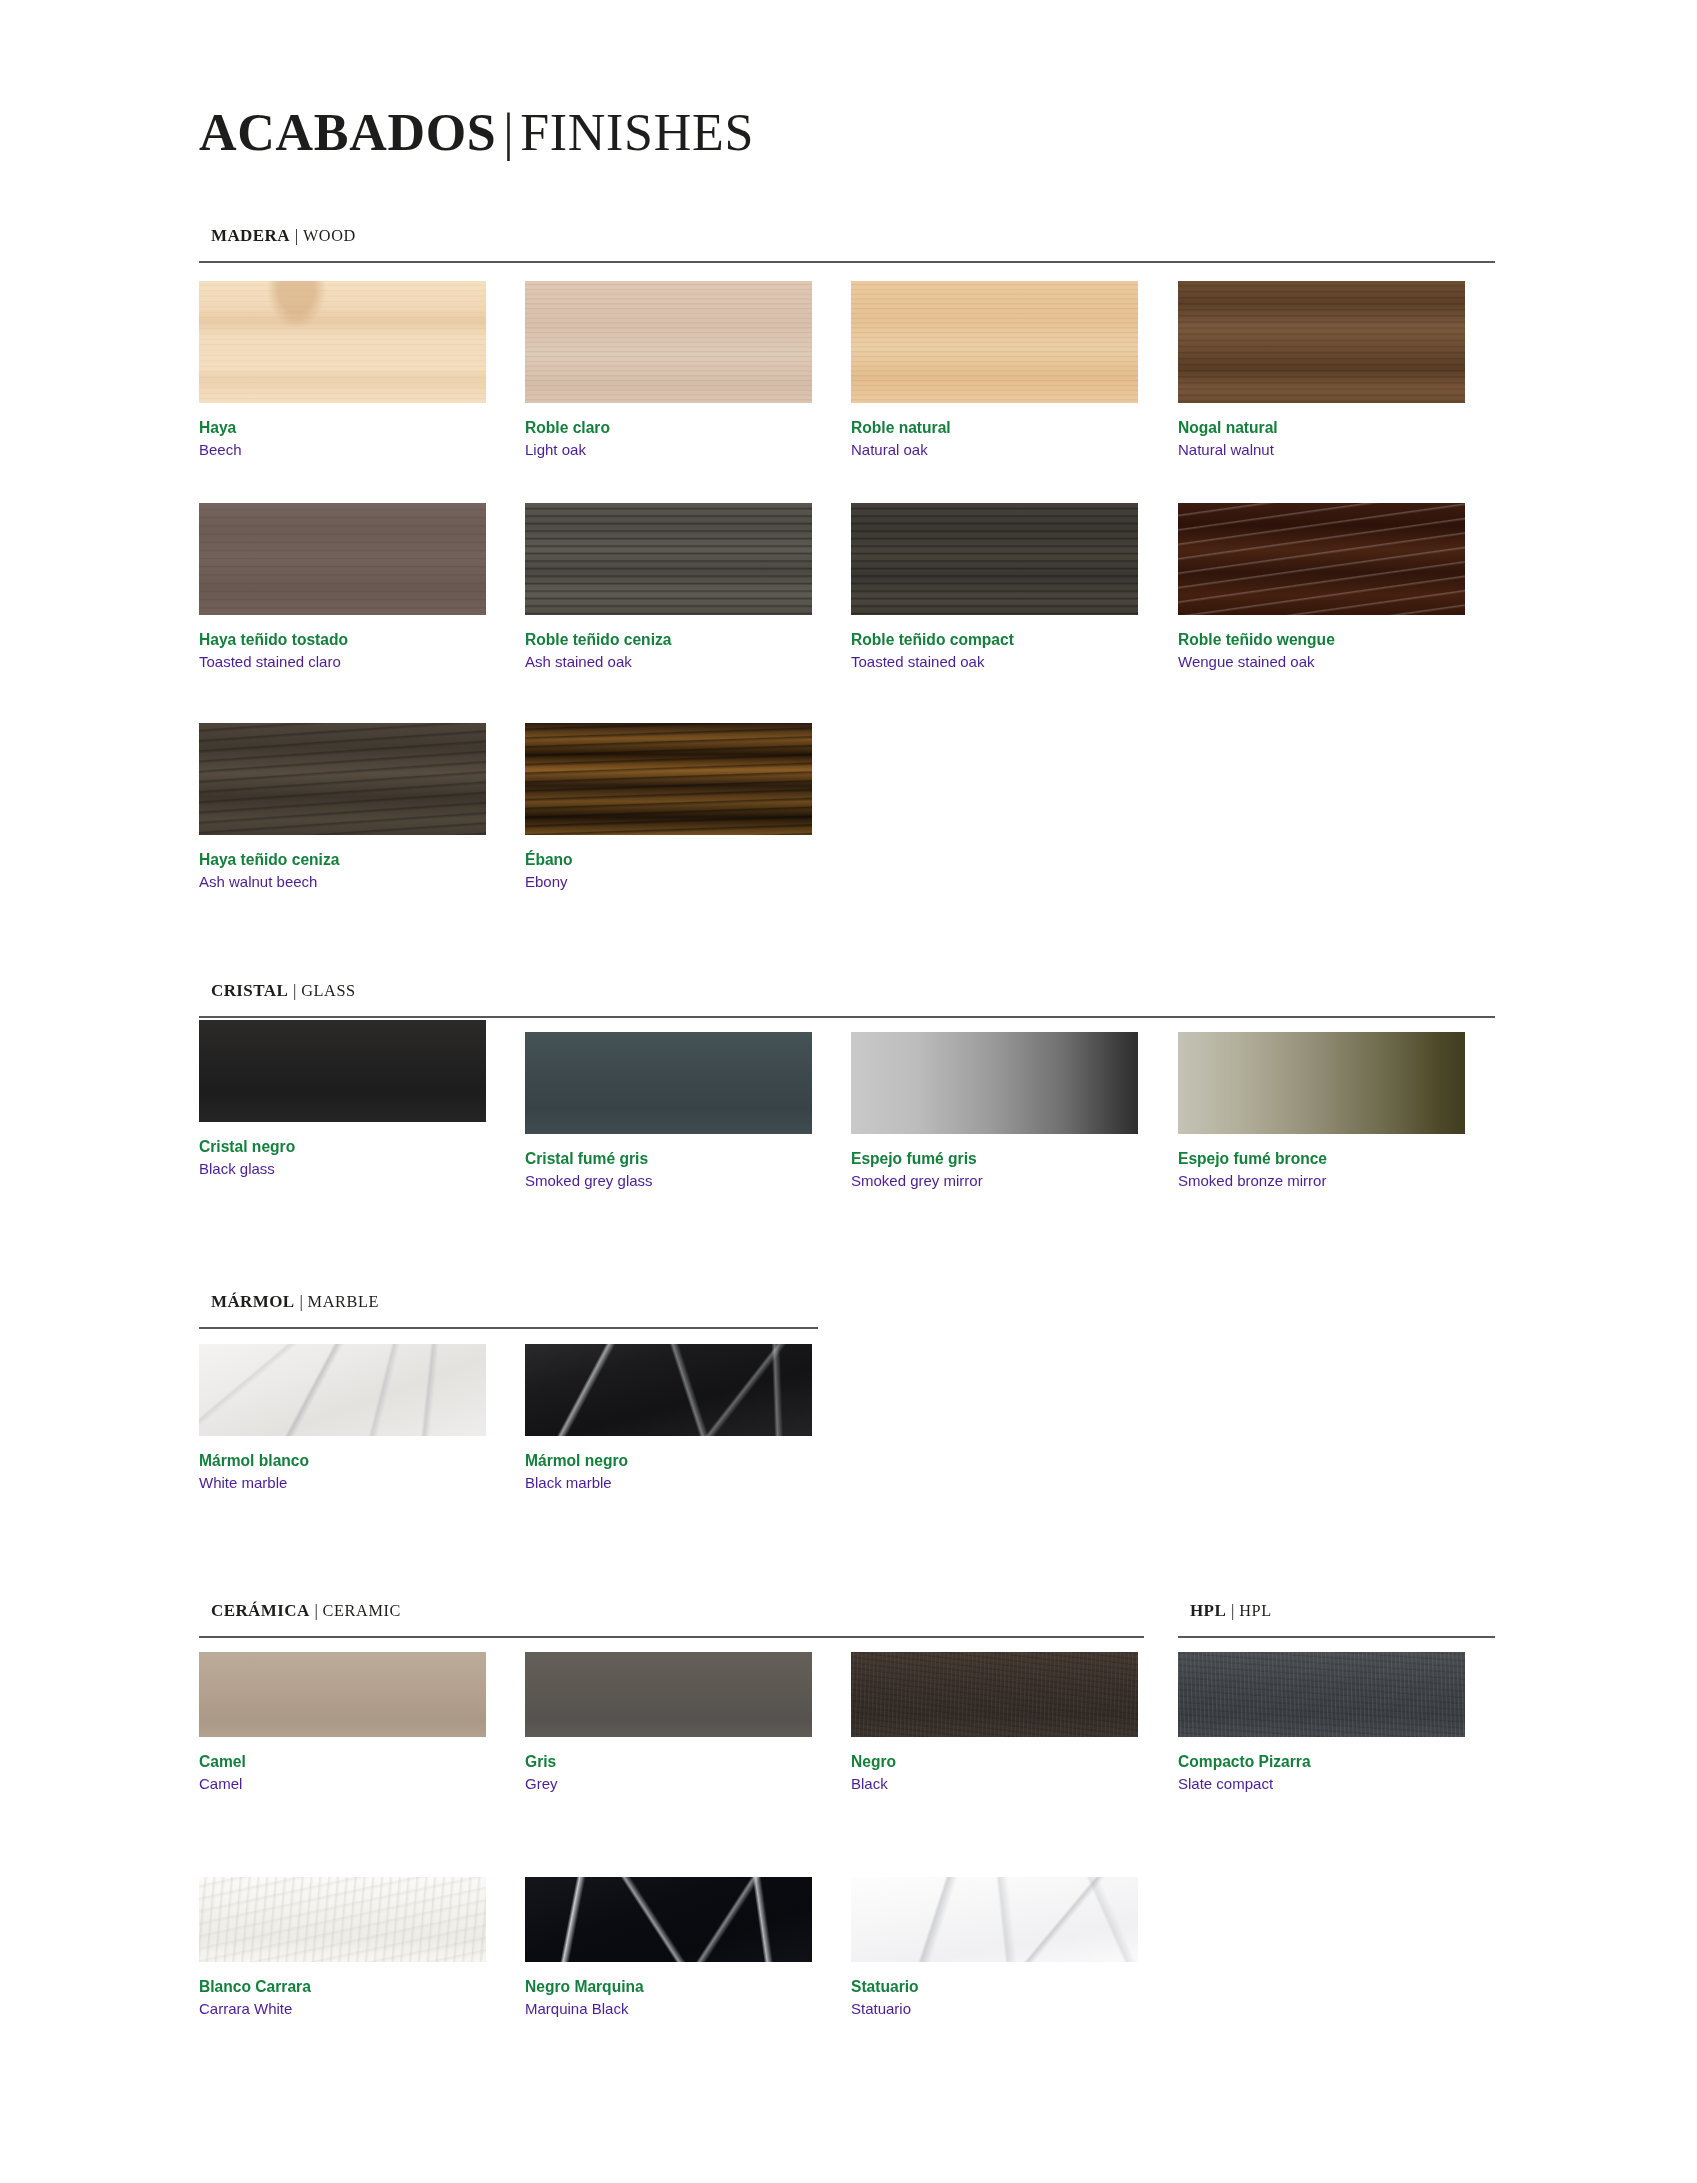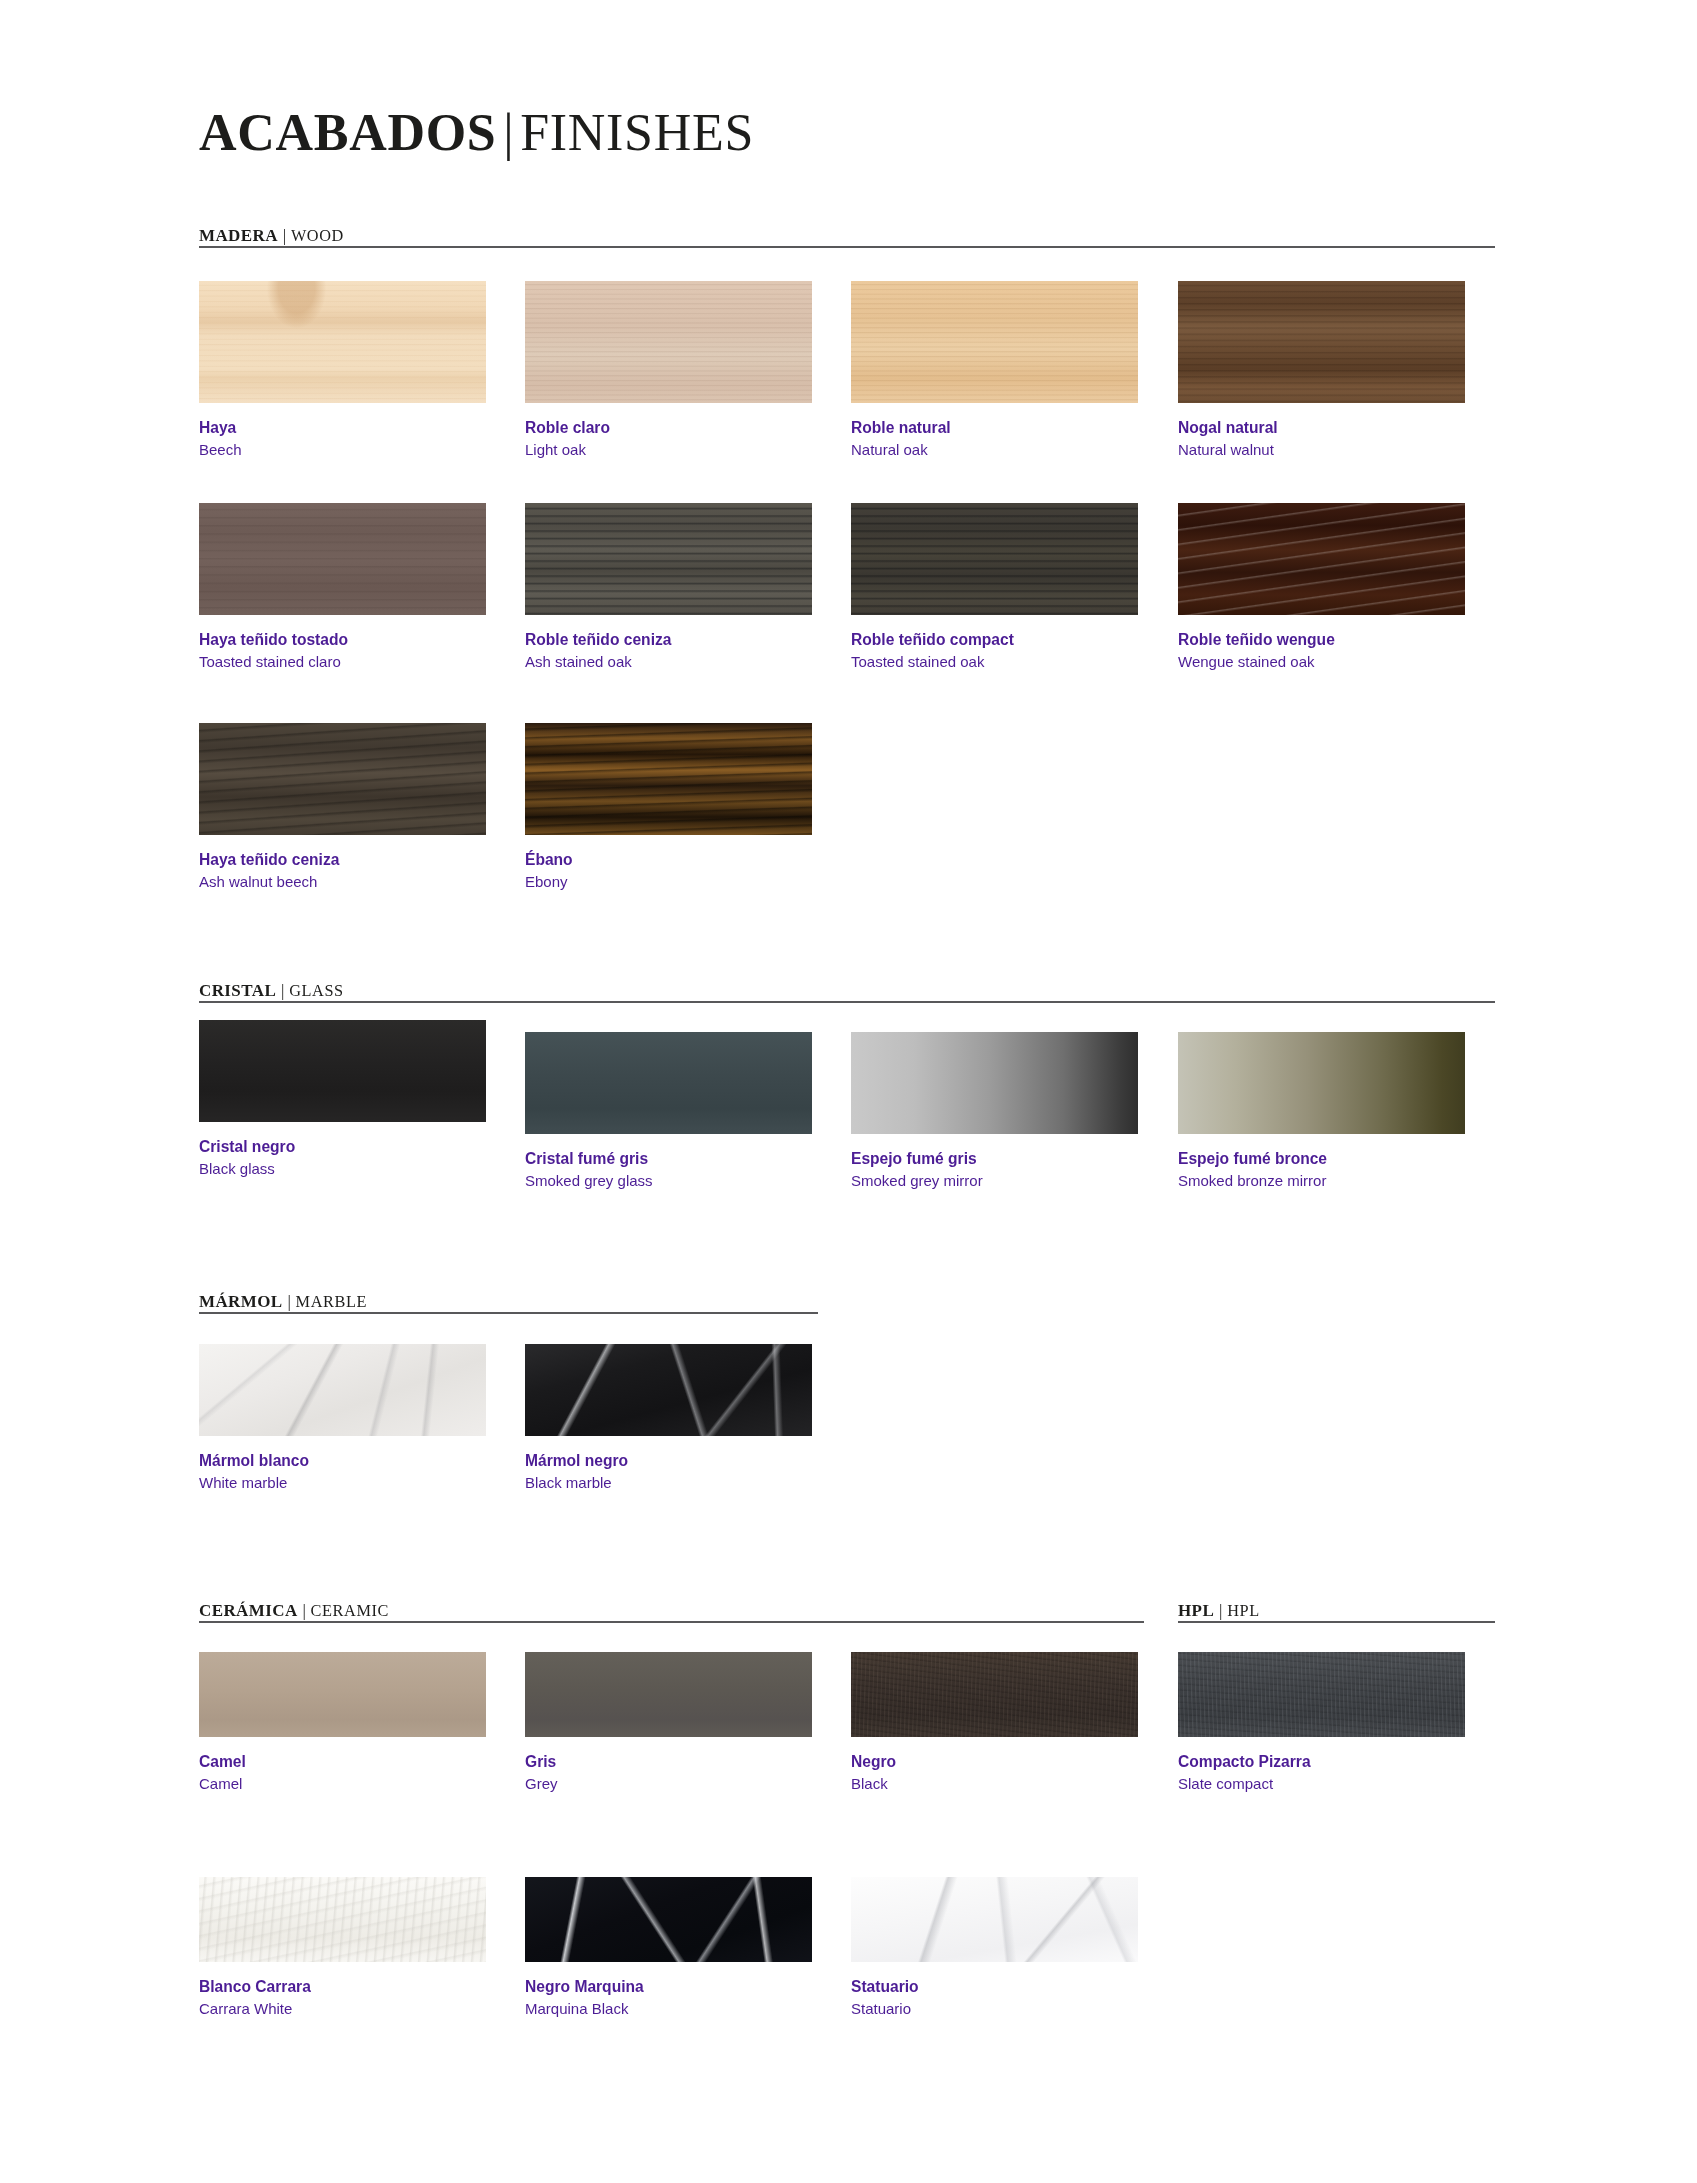--- a/index.html
+++ b/index.html
@@ -52,21 +52,22 @@
   
   .section-head {
     position: absolute;
     font-family: "Liberation Serif", serif;
     color: #1d1d1b;
     white-space: nowrap;
   }
   .section-head .label-row {
     font-size: 17px;
     line-height: 20.4px;
-    padding-bottom: 0;
+    padding-bottom: 15px;
+    margin-left: 12px;
   }
   .section-head .es {
     font-weight: 700;
     letter-spacing: 0.4px;
   }
   .section-head .sep {
     font-weight: 300;
     padding: 0 4.8px;
   }
   .section-head .en {
@@ -96,21 +97,21 @@
     position: absolute;
     inset: 0;
   }
   .caption {
     padding-top: 15px;
   }
   .name-es {
     font-size: 15.6px;
     line-height: 20px;
     font-weight: 700;
-    color: #4c1d95;
+    color: #15803d;
     white-space: nowrap;
   }
   .name-en {
     font-size: 15px;
     line-height: 20.4px;
     font-weight: 400;
     color: #4c1d95;
     white-space: nowrap;
     padding-top: 2px;
   }

